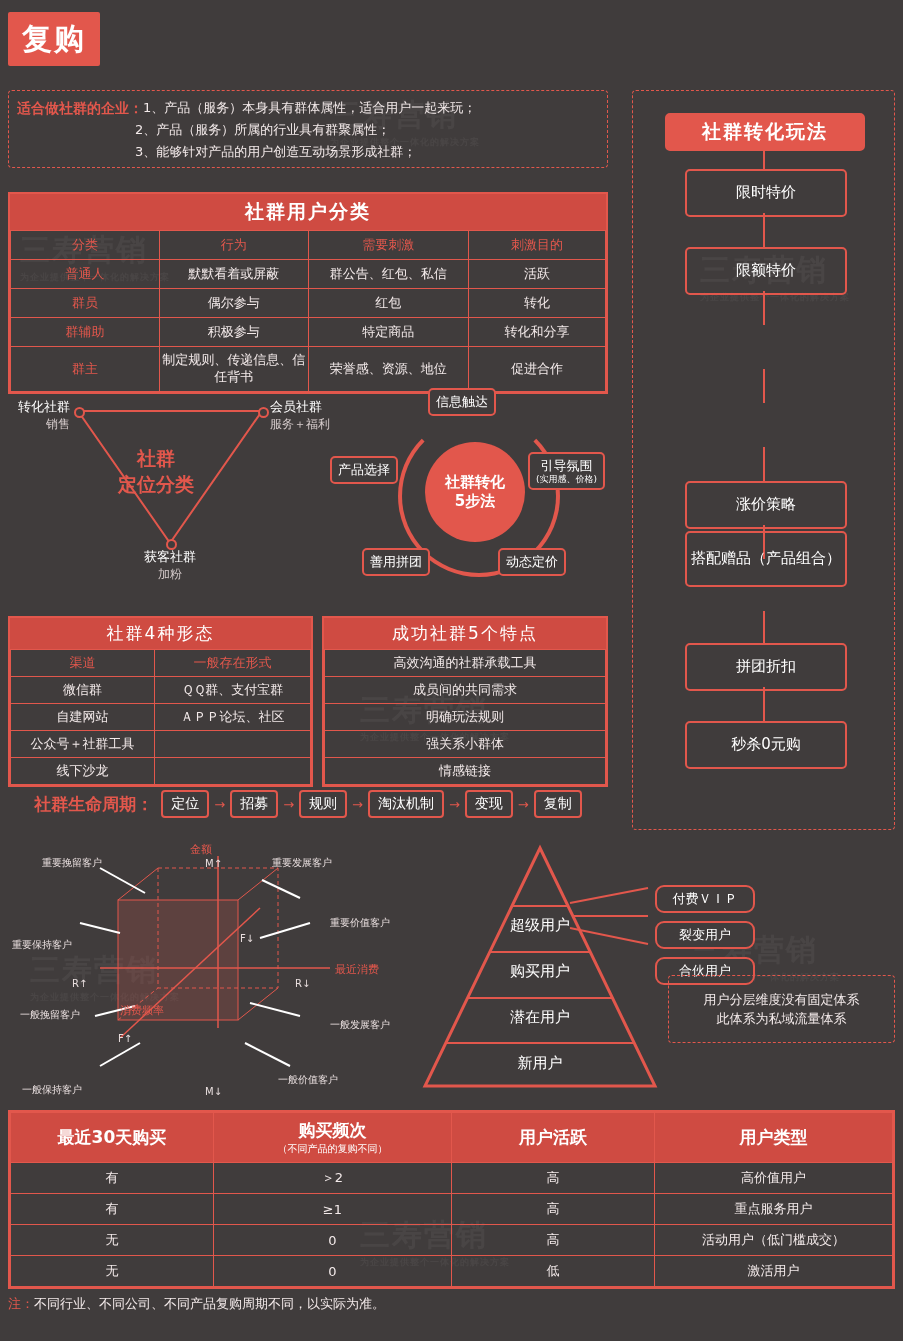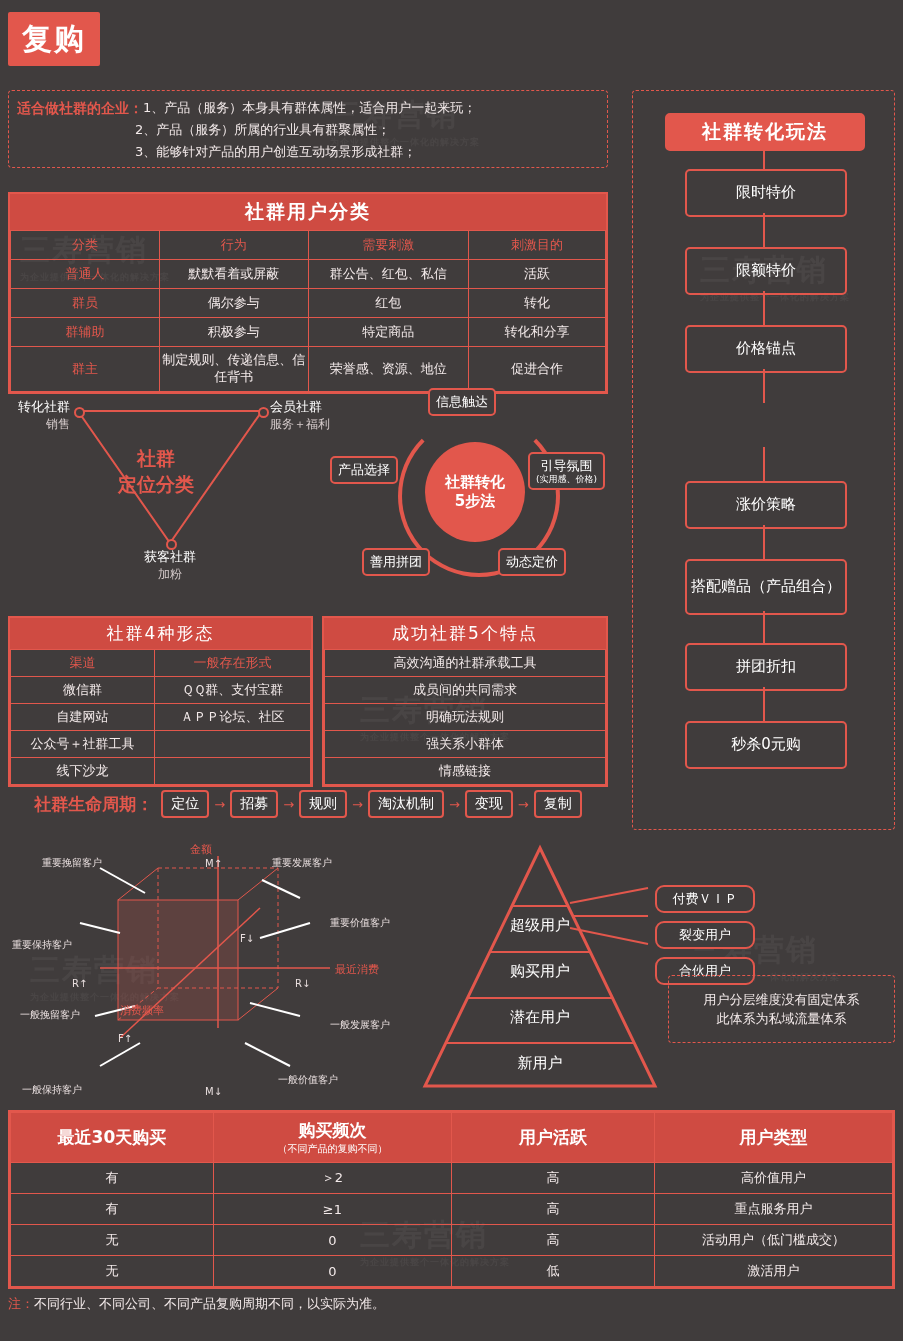--- a/index.html
+++ b/index.html
@@ -186,26 +186,25 @@
     </table>
 </div>
 
 <div id="plays">
   <div class="head">社群转化玩法</div>
   <div class="conn" style="top:56px;height:22px;"></div>
   <div class="item" style="top:78px;">限时特价</div>
   <div class="conn" style="top:122px;height:34px;"></div>
   <div class="item" style="top:156px;">限额特价</div>
   <div class="conn" style="top:200px;height:34px;"></div>
-  <div class="item" style="top:234px;">价格锚点</div>
   <div class="conn" style="top:278px;height:34px;"></div>
   <div class="conn" style="top:356px;height:34px;"></div>
   <div class="item" style="top:390px;">涨价策略</div>
   <div class="conn" style="top:434px;height:34px;"></div>
-  <div class="item" style="top:468px;height:52px;align-items:center;">
+  <div class="item" style="top:440px;height:52px;align-items:center;">
     <span style="white-space:pre-line;">搭配赠品（产品组合）</span>
   </div>
   <div class="conn" style="top:520px;height:32px;"></div>
   <div class="item" style="top:552px;">拼团折扣</div>
   <div class="conn" style="top:596px;height:34px;"></div>
   <div class="item" style="top:630px;">秒杀0元购</div>
 </div>
 
 <div id="tri">
   <svg width="320" height="220" style="position:absolute;left:0;top:0;">

